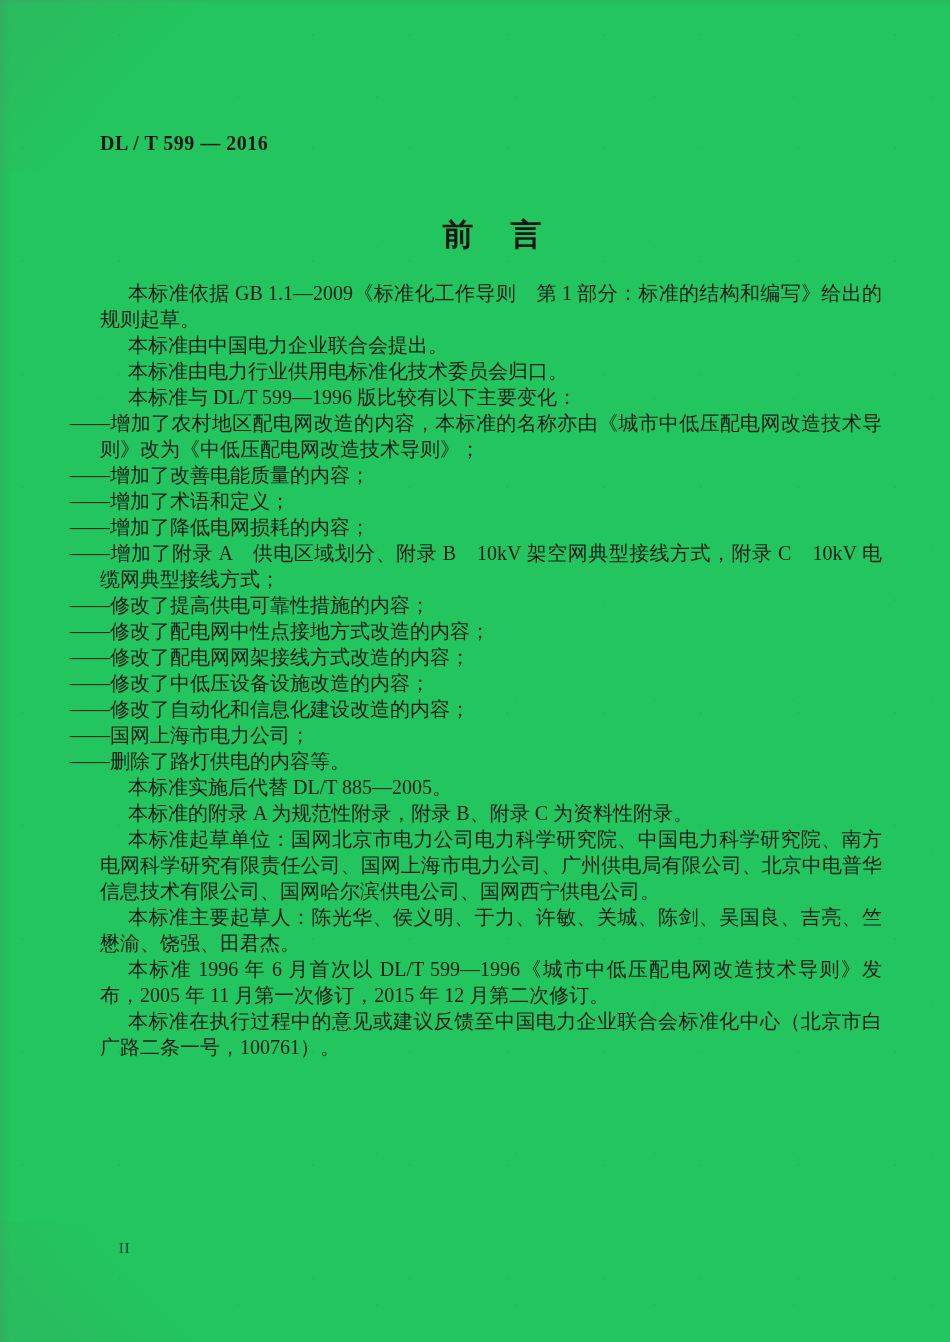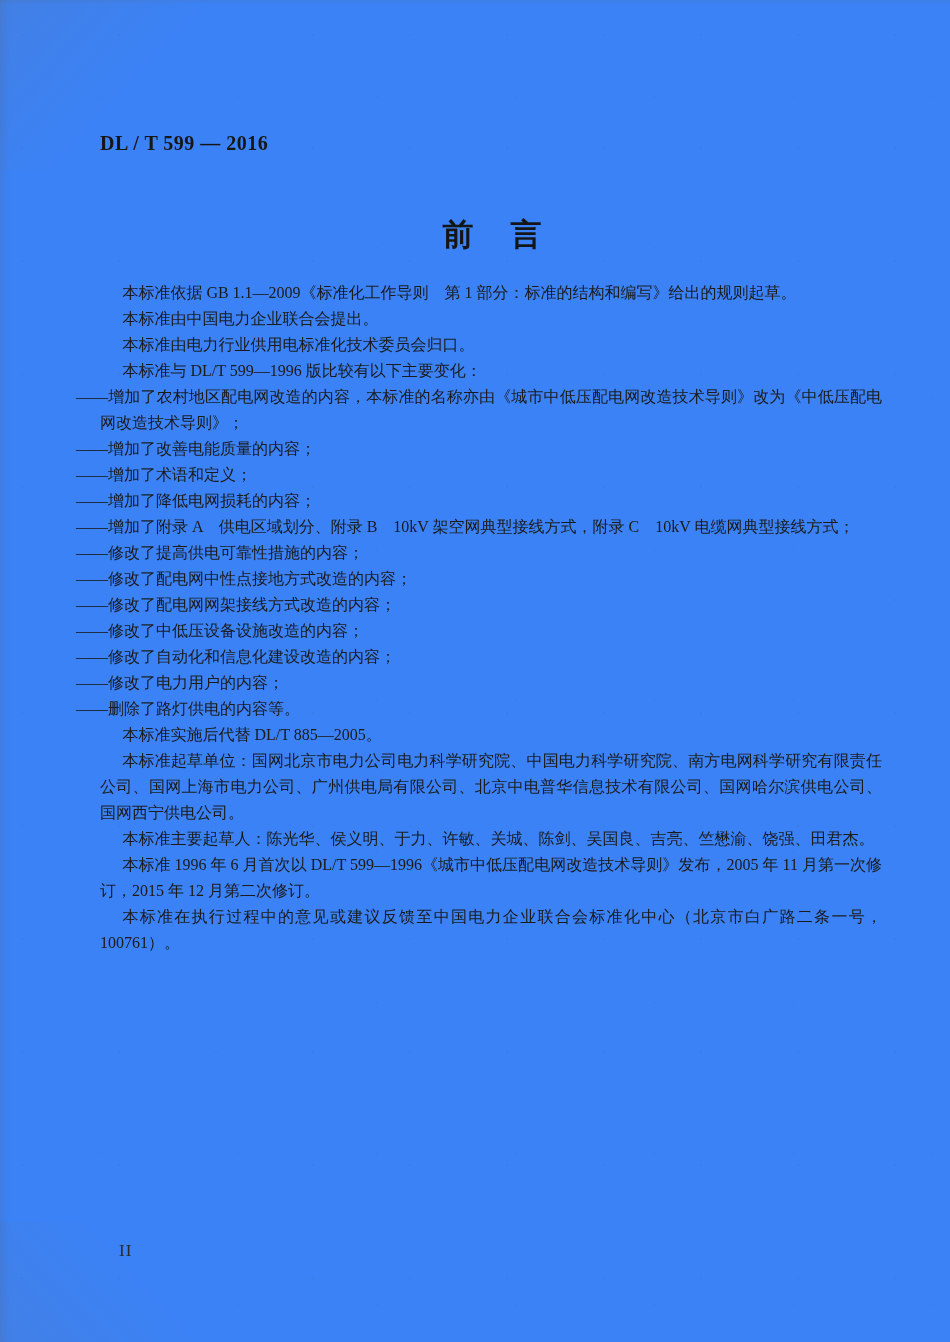--- a/index.html
+++ b/index.html
@@ -10,21 +10,21 @@
     width: 950px;
     height: 1342px;
     background: #f4f4f2;
     font-family: "Liberation Serif", "DejaVu Serif", serif;
     overflow: hidden;
   }
   .page {
     position: relative;
     width: 950px;
     height: 1342px;
-    background: #3b82f6;
+    background: #22c55e;
     color: #1c1c1c;
     overflow: hidden;
   }
   
   .page::before {
     content: "";
     position: absolute;
     inset: 0;
     pointer-events: none;
     background-image:
@@ -83,41 +83,41 @@
   }
   .doc-title .title-text {
     letter-spacing: 1.2em;
     padding-left: 1.2em; 
   }
   .body-text {
     position: absolute;
     left: 100px;
     top: 280px;
     width: 782px;
-    font-size: 16px;
+    font-size: 20px;
     line-height: 26px;
     text-align: justify;
     color: #1b1b1b;
   }
   .body-text p {
     margin: 0;
     padding: 0;
   }
   .para {
     text-indent: 1.4em;
   }
   .change {
     padding-left: 2.15em;
     text-indent: -1.5em;
   }
   .page-num {
     position: absolute;
     left: 119px;
     top: 1241px;
-    font-size: 17px;
+    font-size: 14px;
     color: #2a2a2a;
     letter-spacing: 1px;
   }
 </style>
 </head>
 <body>
 
 <div class="page">
 
   <div class="scan-edge-top"></div>
@@ -140,24 +140,25 @@
     <p class="change">——增加了农村地区配电网改造的内容，本标准的名称亦由《城市中低压配电网改造技术导则》改为《中低压配电网改造技术导则》；</p>
     <p class="change">——增加了改善电能质量的内容；</p>
     <p class="change">——增加了术语和定义；</p>
     <p class="change">——增加了降低电网损耗的内容；</p>
     <p class="change">——增加了附录 A　供电区域划分、附录 B　10kV 架空网典型接线方式，附录 C　10kV 电缆网典型接线方式；</p>
     <p class="change">——修改了提高供电可靠性措施的内容；</p>
     <p class="change">——修改了配电网中性点接地方式改造的内容；</p>
     <p class="change">——修改了配电网网架接线方式改造的内容；</p>
     <p class="change">——修改了中低压设备设施改造的内容；</p>
     <p class="change">——修改了自动化和信息化建设改造的内容；</p>
-    <p class="change">——修改了电力用户的内容；</p>
+    <p class="change">——国网上海市电力公司；</p>
     <p class="change">——删除了路灯供电的内容等。</p>
 
     <p class="para">本标准实施后代替 DL/T 885—2005。</p>
+    <p class="para">本标准的附录 A 为规范性附录，附录 B、附录 C 为资料性附录。</p>
     <p class="para">本标准起草单位：国网北京市电力公司电力科学研究院、中国电力科学研究院、南方电网科学研究有限责任公司、国网上海市电力公司、广州供电局有限公司、北京中电普华信息技术有限公司、国网哈尔滨供电公司、国网西宁供电公司。</p>
     <p class="para">本标准主要起草人：陈光华、侯义明、于力、许敏、关城、陈剑、吴国良、吉亮、竺懋渝、饶强、田君杰。</p>
     <p class="para">本标准 1996 年 6 月首次以 DL/T 599—1996《城市中低压配电网改造技术导则》发布，2005 年 11 月第一次修订，2015 年 12 月第二次修订。</p>
     <p class="para">本标准在执行过程中的意见或建议反馈至中国电力企业联合会标准化中心（北京市白广路二条一号，100761）。</p>
   </div>
 
   <div class="page-num">II</div>
 
 </div>
 

